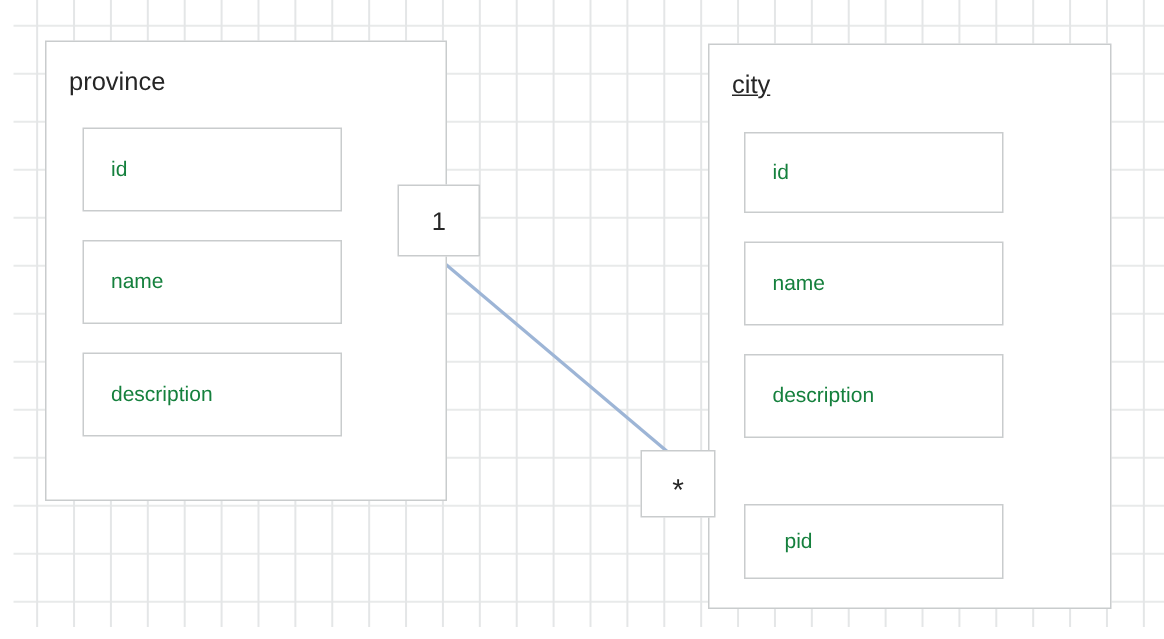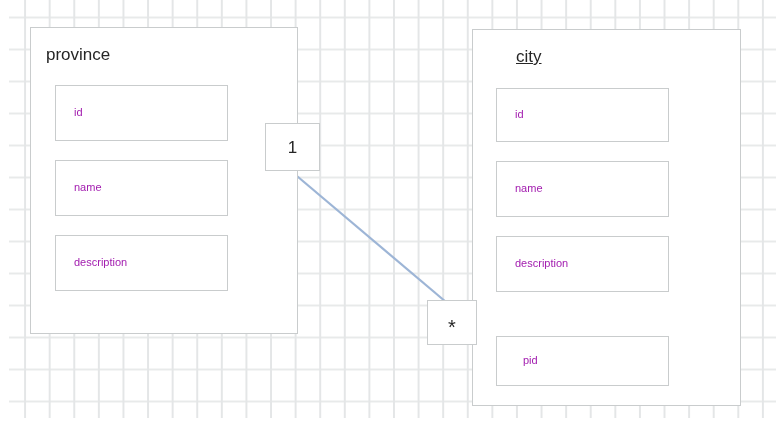--- a/index.html
+++ b/index.html
@@ -56,22 +56,22 @@
     white-space: nowrap;
   }
   .field {
     position: absolute;
     background: #ffffff;
     border: 1.6px solid #c9cccd;
     box-sizing: border-box;
   }
   .field-label {
     position: absolute;
-    color: #a21caf;
-    font-size: 11px;
+    color: #15803d;
+    font-size: 14px;
     line-height: 19px;
     white-space: nowrap;
   }
 
   .cardinality {
     position: absolute;
     background: #ffffff;
     border: 1.6px solid #c9cccd;
     box-sizing: border-box;
     display: flex;
@@ -117,21 +117,21 @@
   <div class="field" style="left:55px; top:85px; width:173px; height:56px;"></div>
   <div class="field-label" style="left:74px; top:103px;">id</div>
 
   <div class="field" style="left:55px; top:160px; width:173px; height:56px;"></div>
   <div class="field-label" style="left:74px; top:178px;">name</div>
 
   <div class="field" style="left:55px; top:235px; width:173px; height:56px;"></div>
   <div class="field-label" style="left:74px; top:253px;">description</div>
 
   <div class="entity" style="left:472px; top:29px; width:269px; height:377px;"></div>
-  <div class="entity-title" style="left:516px; top:47px;text-decoration:underline;">city</div>
+  <div class="entity-title" style="left:488px; top:47px;text-decoration:underline;">city</div>
 
   <div class="field" style="left:496px; top:88px; width:173px; height:54px;"></div>
   <div class="field-label" style="left:515px; top:105px;">id</div>
 
   <div class="field" style="left:496px; top:161px; width:173px; height:56px;"></div>
   <div class="field-label" style="left:515px; top:179px;">name</div>
 
   <div class="field" style="left:496px; top:236px; width:173px; height:56px;"></div>
   <div class="field-label" style="left:515px; top:254px;">description</div>
 

